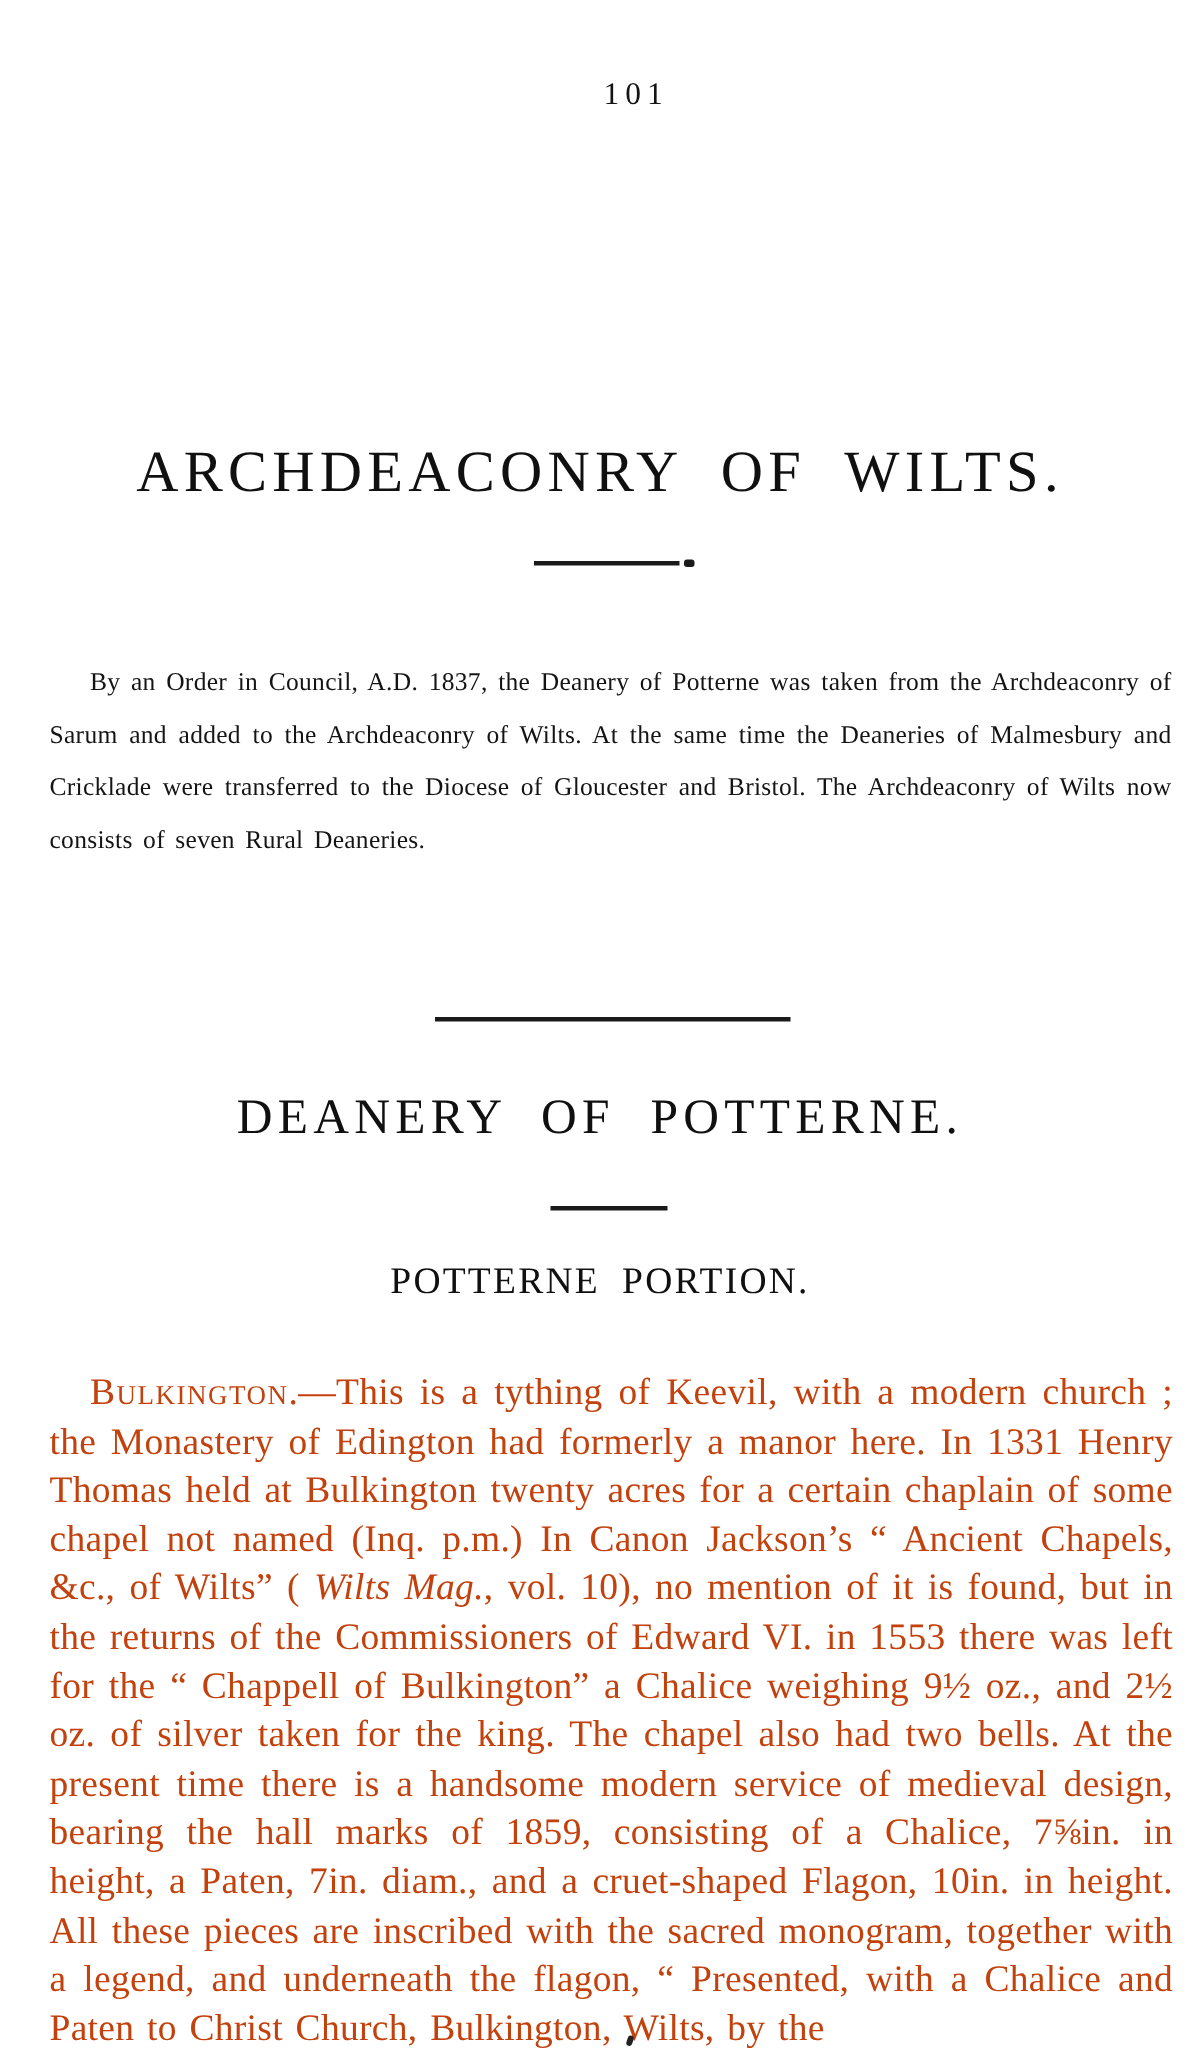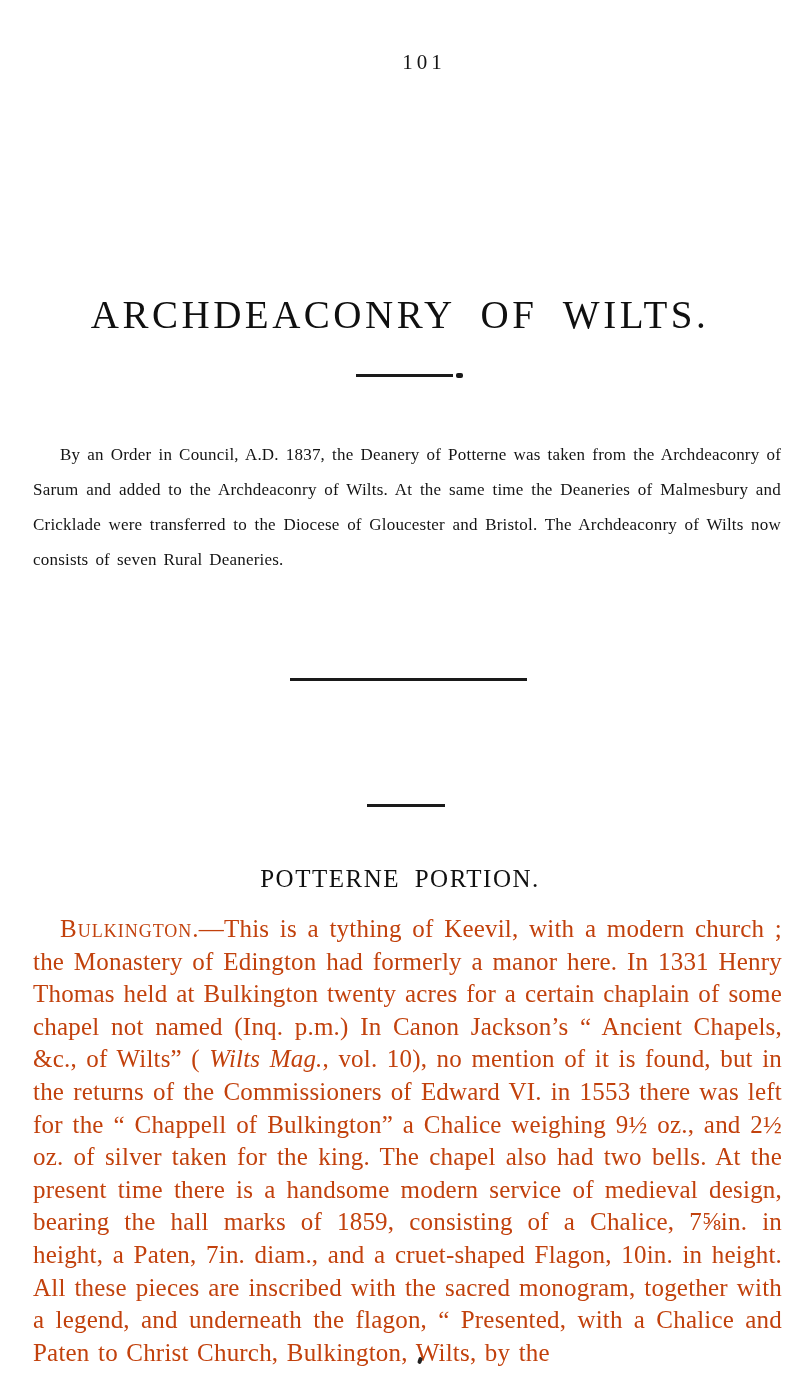--- a/index.html
+++ b/index.html
@@ -81,21 +81,20 @@
   .portion-title {
     position: absolute;
     top: 841px;
     left: 0;
     width: 800px;
     text-align: center;
     font-size: 25px;
     letter-spacing: 1.5px;
     word-spacing: 7px;
     color: #101010;
-    margin-top: 24px;
   }
   .body-paragraph {
     position: absolute;
     top: 888px;
     left: 33px;
     width: 749px;
     font-size: 25px;
     line-height: 32.6px;
     text-align: justify;
     text-indent: 27px;
@@ -129,20 +128,21 @@
 
   <div class="main-title">ARCHDEACONRY OF WILTS.</div>
 
   <div class="rule rule-1"></div>
   <div class="rule-1-dot"></div>
 
   <p class="intro-paragraph">By an Order in Council, A.D. 1837, the Deanery of Potterne was taken from the Archdeaconry of Sarum and added to the Archdeaconry of Wilts.  At the same time the Deaneries of Malmesbury and Cricklade were transferred to the Diocese of Gloucester and Bristol.  The Archdeaconry of Wilts now consists of seven Rural Deaneries.</p>
 
   <div class="rule rule-2"></div>
 
+  <div class="deanery-title">DEANERY OF POTTERNE.</div>
 
   <div class="rule rule-3"></div>
 
   <div class="portion-title">POTTERNE PORTION.</div>
 
   <p class="body-paragraph"><span class="seg-smallcaps">Bulkington</span><span class="seg-normal">.—This is a tything of Keevil, with a modern church ; the Monastery of Edington had formerly a manor here. In 1331 Henry Thomas held at Bulkington twenty acres for a certain chaplain of some chapel not named (Inq. p.m.)  In Canon Jackson’s “ Ancient Chapels, &amp;c., of Wilts” ( </span><span class="seg-italic">Wilts Mag.</span><span class="seg-normal">, vol. 10), no mention of it is found, but in the returns of the Commissioners of Edward VI. in 1553 there was left for the “ Chappell of Bulkington” a Chalice weighing 9½ oz., and 2½ oz. of silver taken for the king.  The chapel also had two bells.  At the present time there is a handsome modern service of medieval design, bearing the hall marks of 1859, consisting of a Chalice, 7⅝in. in height, a Paten, 7in. diam., and a cruet-shaped Flagon, 10in. in height. All these pieces are inscribed with the sacred monogram, together with a legend, and underneath the flagon, “ Presented, with a Chalice and Paten to Christ Church, Bulkington, Wilts, by the</span></p>
 
   <div class="ink-artifact"></div>
 
 </div>

